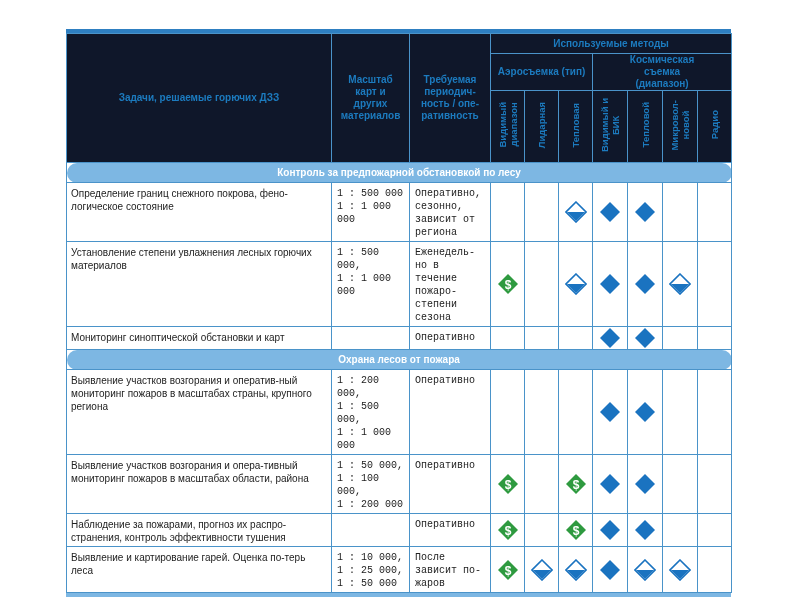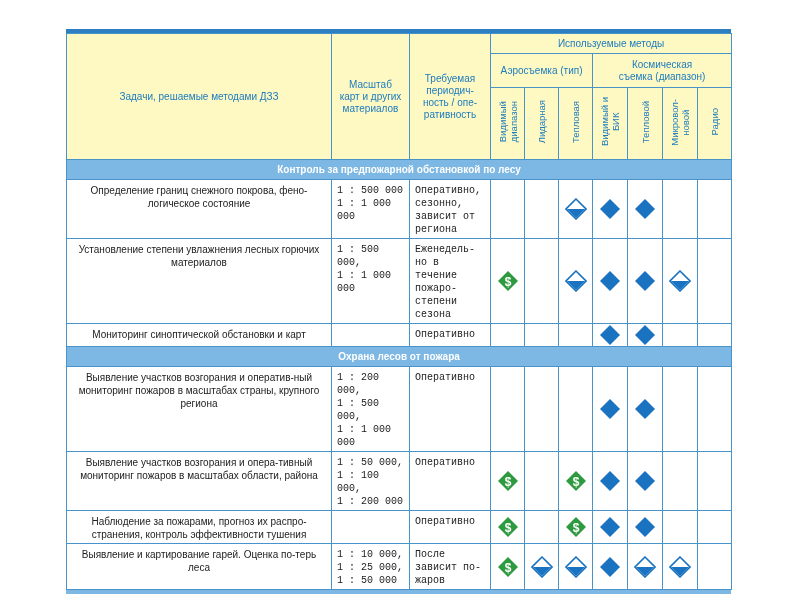--- a/index.html
+++ b/index.html
@@ -2,29 +2,29 @@
 <html><head>
 <meta charset="utf-8">
 <style>
   html, body { margin: 0; padding: 0; background: #ffffff; }
   body { width: 800px; height: 600px; position: relative; overflow: hidden;
          font-family: "Liberation Sans", "DejaVu Sans", sans-serif; }
   .wrap { position: absolute; left: 66px; top: 29px; width: 665px; }
   .topbar { height: 4px; background: #2e7fc1; }
   table { border-collapse: collapse; width: 665px; table-layout: fixed; }
   td, th { border: 1px solid #4a93c9; padding: 0; }
-  .hdr th { background: #fef9c3; color: #1c7bbf; font-weight: normal; font-size: 10px;
+  .hdr th { background: #0f172a; color: #1c7bbf; font-weight: bold; font-size: 10px;
             text-align: center; vertical-align: middle; line-height: 12px; }
   .vert { writing-mode: vertical-rl; transform: rotate(180deg); display: inline-block;
           font-size: 9.5px; line-height: 11px; text-align: center; white-space: pre-line; }
   .section td { background: #7db7e3; color: #ffffff; font-weight: bold; font-size: 10px;
-                text-align: center; height: 19px; }
+                text-align: center; height: 19px; border-radius: 10px; }
   .row td { background: #ffffff; font-size: 10px; color: #222; vertical-align: top;
             line-height: 13px; }
-  .task { padding: 4px 4px 2px 4px; text-align: center; }
+  .task { padding: 4px 4px 2px 4px; }
   .scale, .period { padding: 4px 4px 2px 5px; white-space: pre-line; font-family: Liberation Mono, monospace; }
   .sym { text-align: center; vertical-align: middle !important; }
   .ico { display: inline-block; width: 22px; height: 22px; vertical-align: middle; }
   .bottombar { height: 4px; background: #7db7e3; }
 </style>
 </head>
 <body>
 
 <div class="wrap">
   <div class="topbar"></div>
@@ -36,21 +36,21 @@
       <col style="width:34px">
         <col style="width:34px">
         <col style="width:34px">
       <col style="width:35px">
         <col style="width:35px">
         <col style="width:35px">
         <col style="width:34px">
     </colgroup>
     <thead class="hdr">
       <tr style="height:20px">
-        <th rowspan="3">Задачи, решаемые методами ДЗЗ</th>
+        <th rowspan="3">Задачи, решаемые горючих ДЗЗ</th>
         <th rowspan="3" style="padding:0 6px"><span>Масштаб карт и других материалов</span></th>
         <th rowspan="3" style="padding:0 6px"><span>Требуемая периодич-ность / опе-ративность</span></th>
         <th colspan="7">Используемые методы</th>
       </tr>
       <tr style="height:34px">
         <th colspan="3" style="padding:0 0"><span>Аэросъемка (тип)</span></th>
         <th colspan="4" style="padding:0 24px"><span>Космическая съемка (диапазон)</span></th>
       </tr>
       <tr style="height:72px" id="subcol-row">
           <th><span class="vert">Видимый

